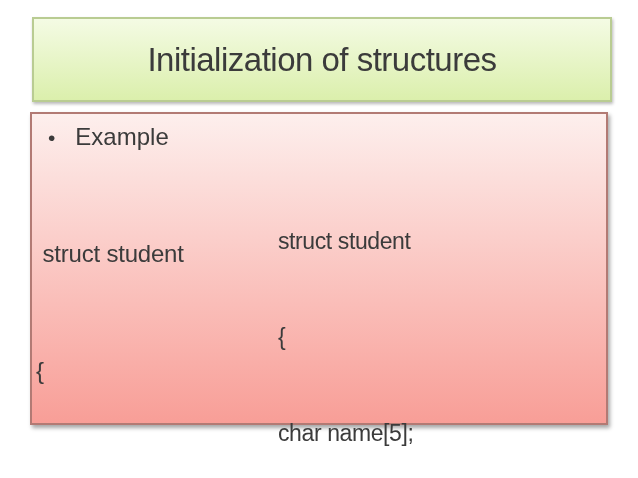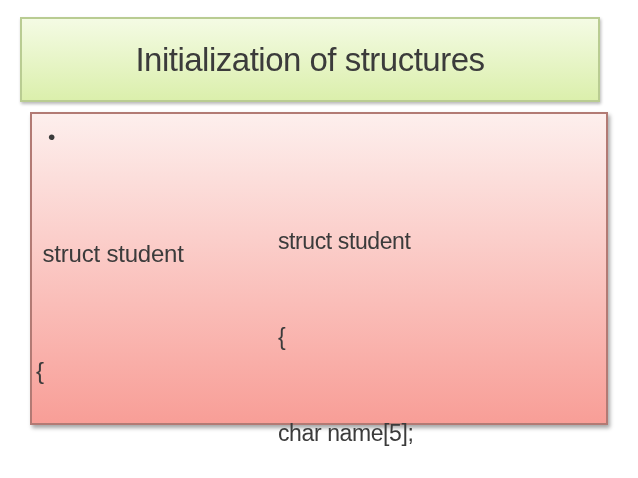--- a/index.html
+++ b/index.html
@@ -12,21 +12,21 @@
     height: 478px;
     overflow: hidden;
     background: var(--background, #ffffff);
     font-family: "Liberation Sans", sans-serif;
     color: var(--text, #3b3b3b);
   }
 
   
   .title-box {
     position: absolute;
-    left: 20px;
+    left: 32px;
     top: 17px;
     width: 580px;
     height: 85px;
     box-sizing: border-box;
     border: 2px solid var(--title-box-border, #b9cc92);
     background: linear-gradient(to bottom,
                 var(--title-box-top, #f4fbe4),
                 var(--title-box-bottom, #dbefac));
     box-shadow: 1px 2px 3px rgba(0,0,0,0.28);
     display: flex;
@@ -93,20 +93,21 @@
 <body>
 
 <div class="title-box">
   <span class="title-text">Initialization of structures</span>
 </div>
 
 <div class="content-box">
 
   <div class="bullet-line">
     <span class="bullet-glyph">•</span>
+    <span class="bullet-label">Example</span>
   </div>
 
   <div class="code code-left">
     <div class="code-line"> struct student</div>
     <div class="code-line">{</div>
     <div class="code-line">  char name[5];</div>
     
     
   </div>
 

